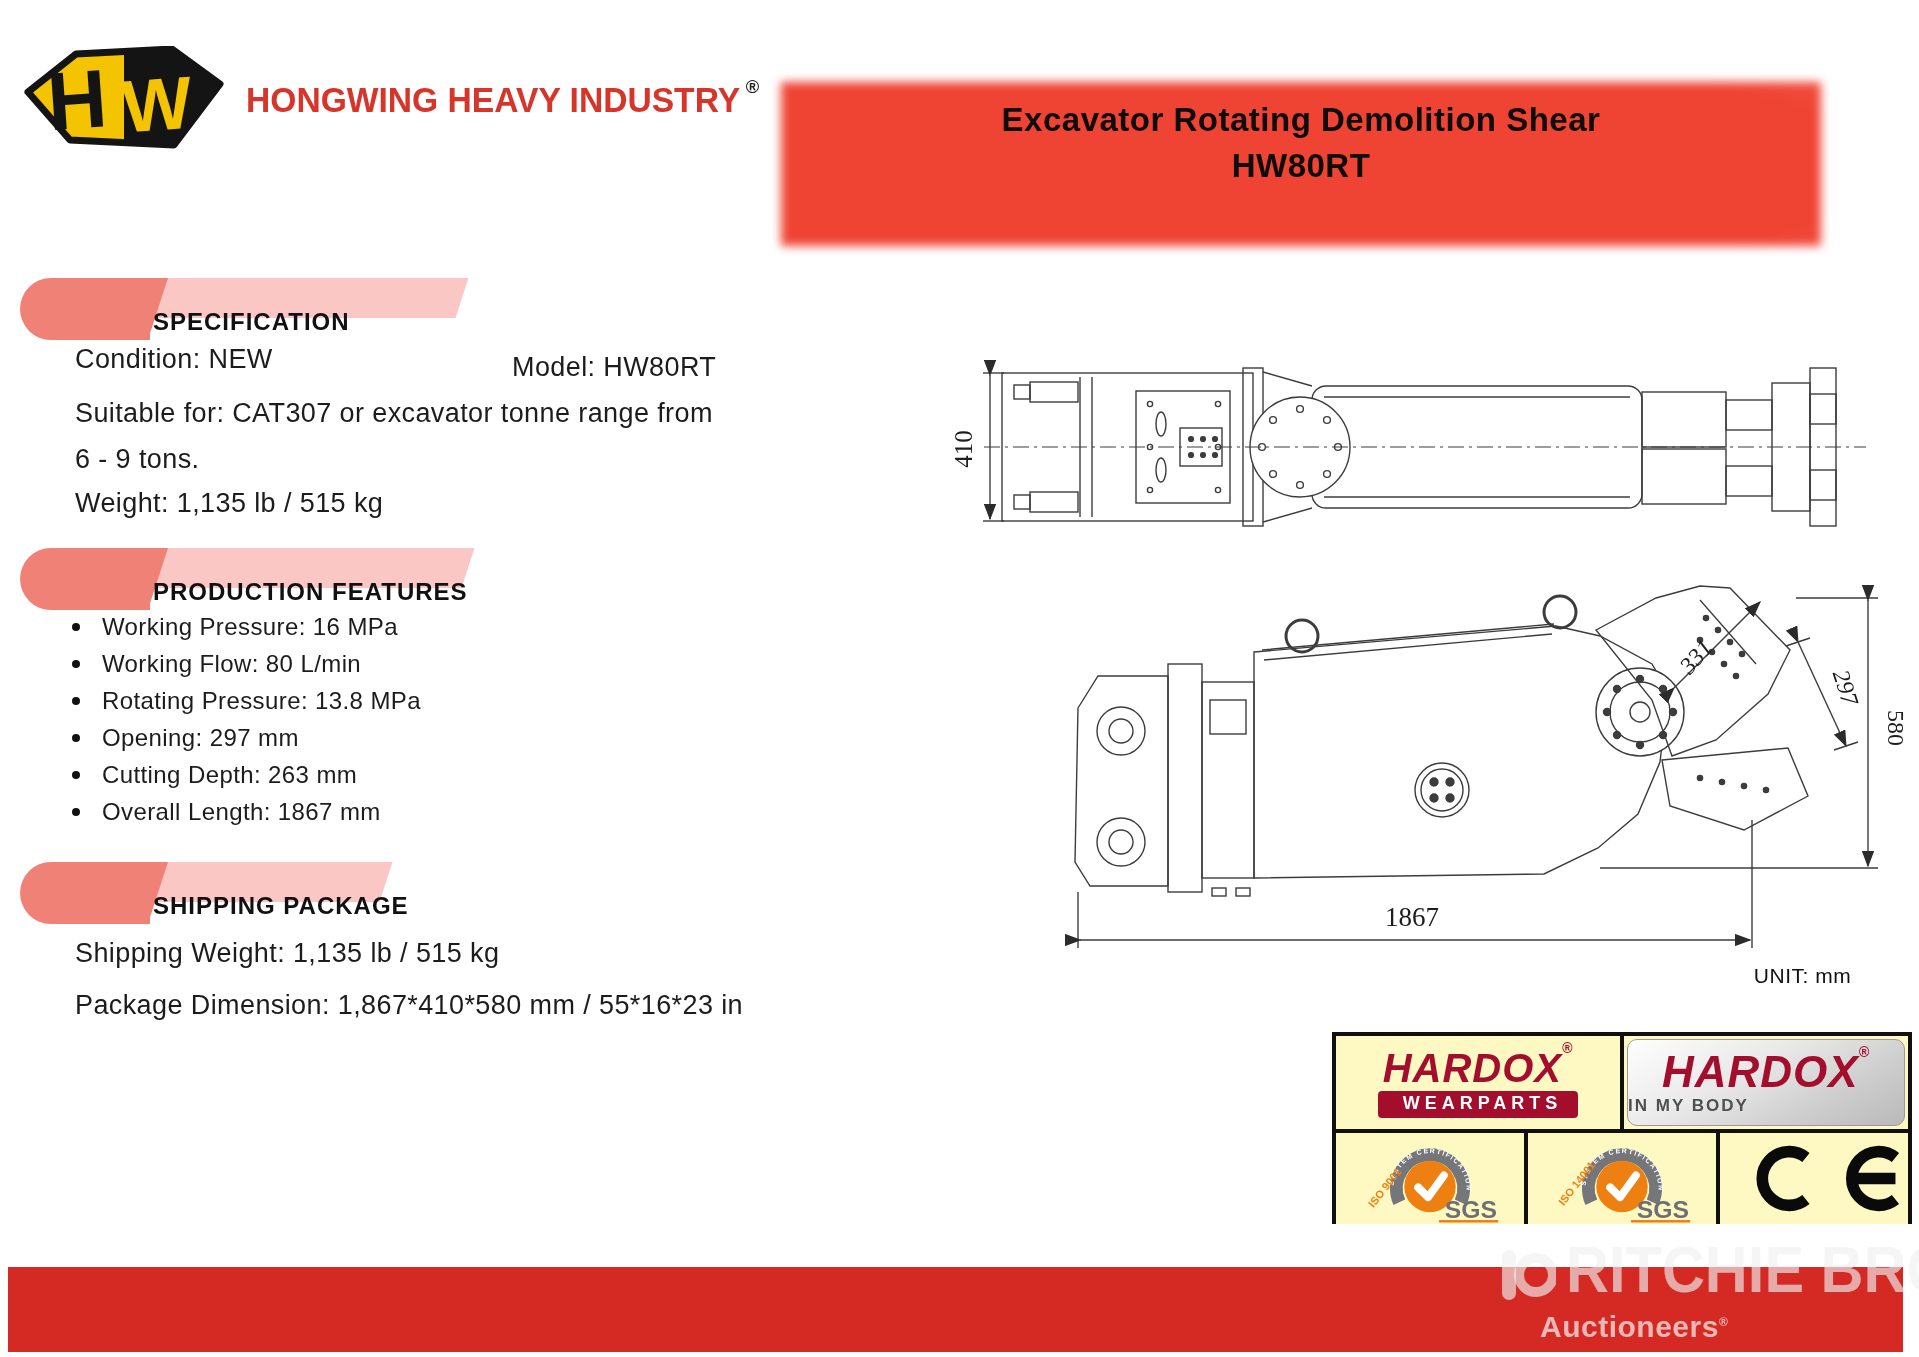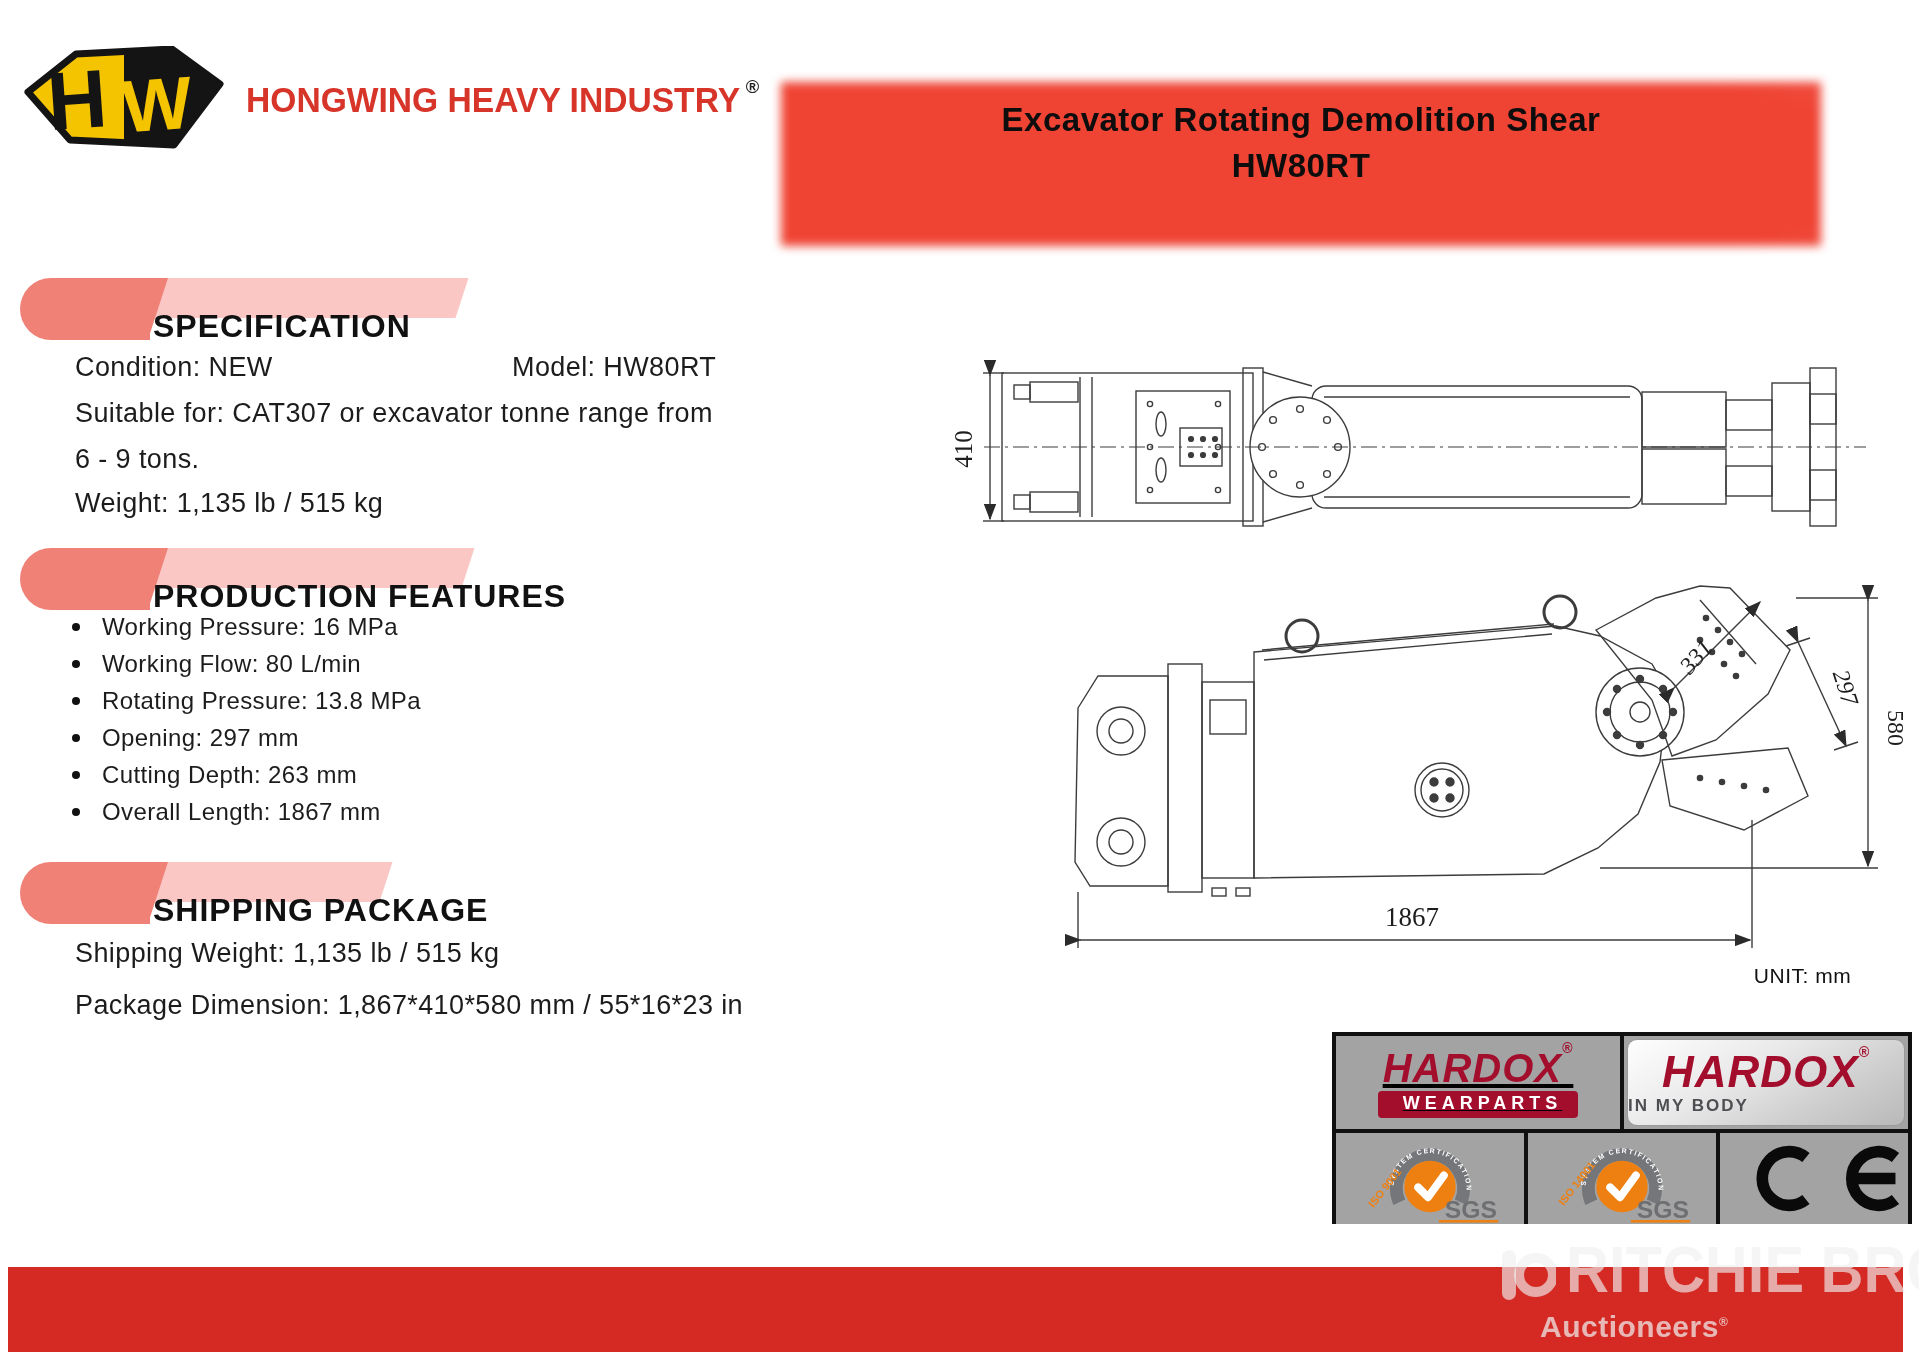--- a/index.html
+++ b/index.html
@@ -21,42 +21,42 @@
       font-size:33px;font-weight:700;color:#0d0d0d;line-height:46px;letter-spacing:0.5px;}
 
   
   .ribbon{position:absolute;left:0;width:520px;height:64px;}
   .ribbon .band{position:absolute;left:86px;top:0;width:376px;height:40px;
       background:#fbc7c5;transform:skewX(-18deg);}
   .ribbon .pillA{position:absolute;left:20px;top:0;width:130px;height:62px;
       background:#ef8176;border-radius:31px 0 0 31px;}
   .ribbon .pillB{position:absolute;left:118px;top:0;width:50px;height:62px;
       background:#ef8176;transform:skewX(-18deg);transform-origin:0 0;}
-  .ribbon .label{position:absolute;left:153px;top:30px;font-size:32px;font-weight:700;
+  .ribbon .label{position:absolute;left:153px;top:30px;font-size:24px;font-weight:700;
       color:#111;letter-spacing:1px;white-space:nowrap;}
 
   
   .line{position:absolute;font-size:27px;color:#1c1c1c;letter-spacing:0.4px;white-space:nowrap;}
   .bullets{position:absolute;left:72px;top:608px;}
   .bullet-row{height:37px;display:flex;align-items:center;}
   .bullet-row .dot{width:8px;height:8px;border-radius:50%;background:#111;margin-right:22px;flex:0 0 auto;}
   .bullet-row .btxt{font-size:24px;color:#1c1c1c;letter-spacing:0.4px;white-space:nowrap;}
 
   
   #drawings{position:absolute;left:0;top:0;width:1919px;height:1357px;pointer-events:none;}
   .dim-serif{font-family:"Liberation Serif",serif;fill:#1d1d1d;}
   #unit-note{position:absolute;left:1700px;top:964px;width:205px;text-align:center;
       font-size:21px;color:#111;letter-spacing:0.5px;}
 
   
   #certgrid{position:absolute;left:1332px;top:1032px;width:580px;height:192px;
       background:#101010;padding:0;display:grid;
       grid-template-rows:93px 91px;grid-template-columns:repeat(6,1fr);
       gap:4px;border:4px solid #101010;box-sizing:border-box;}
-  #certgrid .cell{background:#a3a3a3;overflow:hidden;position:relative;text-decoration:underline;}
+  #certgrid .cell{background:#fef9c3;overflow:hidden;position:relative;}
   .c-hw{grid-column:1/4;display:flex;flex-direction:column;align-items:center;justify-content:center;}
   .c-hb{grid-column:4/7;}
   .c-s1{grid-column:1/3;} .c-s2{grid-column:3/5;} .c-ce{grid-column:5/7;}
   .hardox-word{font-size:40px;font-weight:800;font-style:italic;color:#a30e2d;letter-spacing:1px;line-height:1;}
   .hardox-word sup{font-size:14px;position:relative;top:-14px;}
   .wearparts-bar{margin-top:3px;background:#a30e2d;border-radius:4px;padding:2px 16px 4px 25px;
       color:#fff;font-weight:700;font-size:18px;letter-spacing:5px;}
   .c-hb .inner{position:absolute;inset:3px;border-radius:10px;
       background:linear-gradient(150deg,#fefefe 0%,#e9e9e9 40%,#cfcfcf 70%,#b9b9ba 100%);
       border:1px solid #9a9a9a;display:flex;flex-direction:column;justify-content:center;}
@@ -96,21 +96,21 @@
       <div>HW80RT</div>
     </div>
   </div>
 
   <div class="ribbon" style="top:278px">
     <div class="band"></div>
     <div class="pillA"></div>
     <div class="pillB"></div>
     <div class="label">SPECIFICATION</div>
   </div>
-  <div class="line" style="left:75px;top:352px">Condition: NEW</div>
+  <div class="line" style="left:75px;top:344px">Condition: NEW</div>
   <div class="line" style="left:512px;top:352px">Model: HW80RT</div>
   <div class="line" style="left:75px;top:398px">Suitable for: CAT307 or excavator tonne range from</div>
   <div class="line" style="left:75px;top:444px">6 - 9 tons.</div>
   <div class="line" style="left:75px;top:488px">Weight: 1,135 lb / 515 kg</div>
 
   <div class="ribbon" style="top:548px">
     <div class="band" style="width:382px"></div>
     <div class="pillA"></div>
     <div class="pillB"></div>
     <div class="label">PRODUCTION FEATURES</div>

